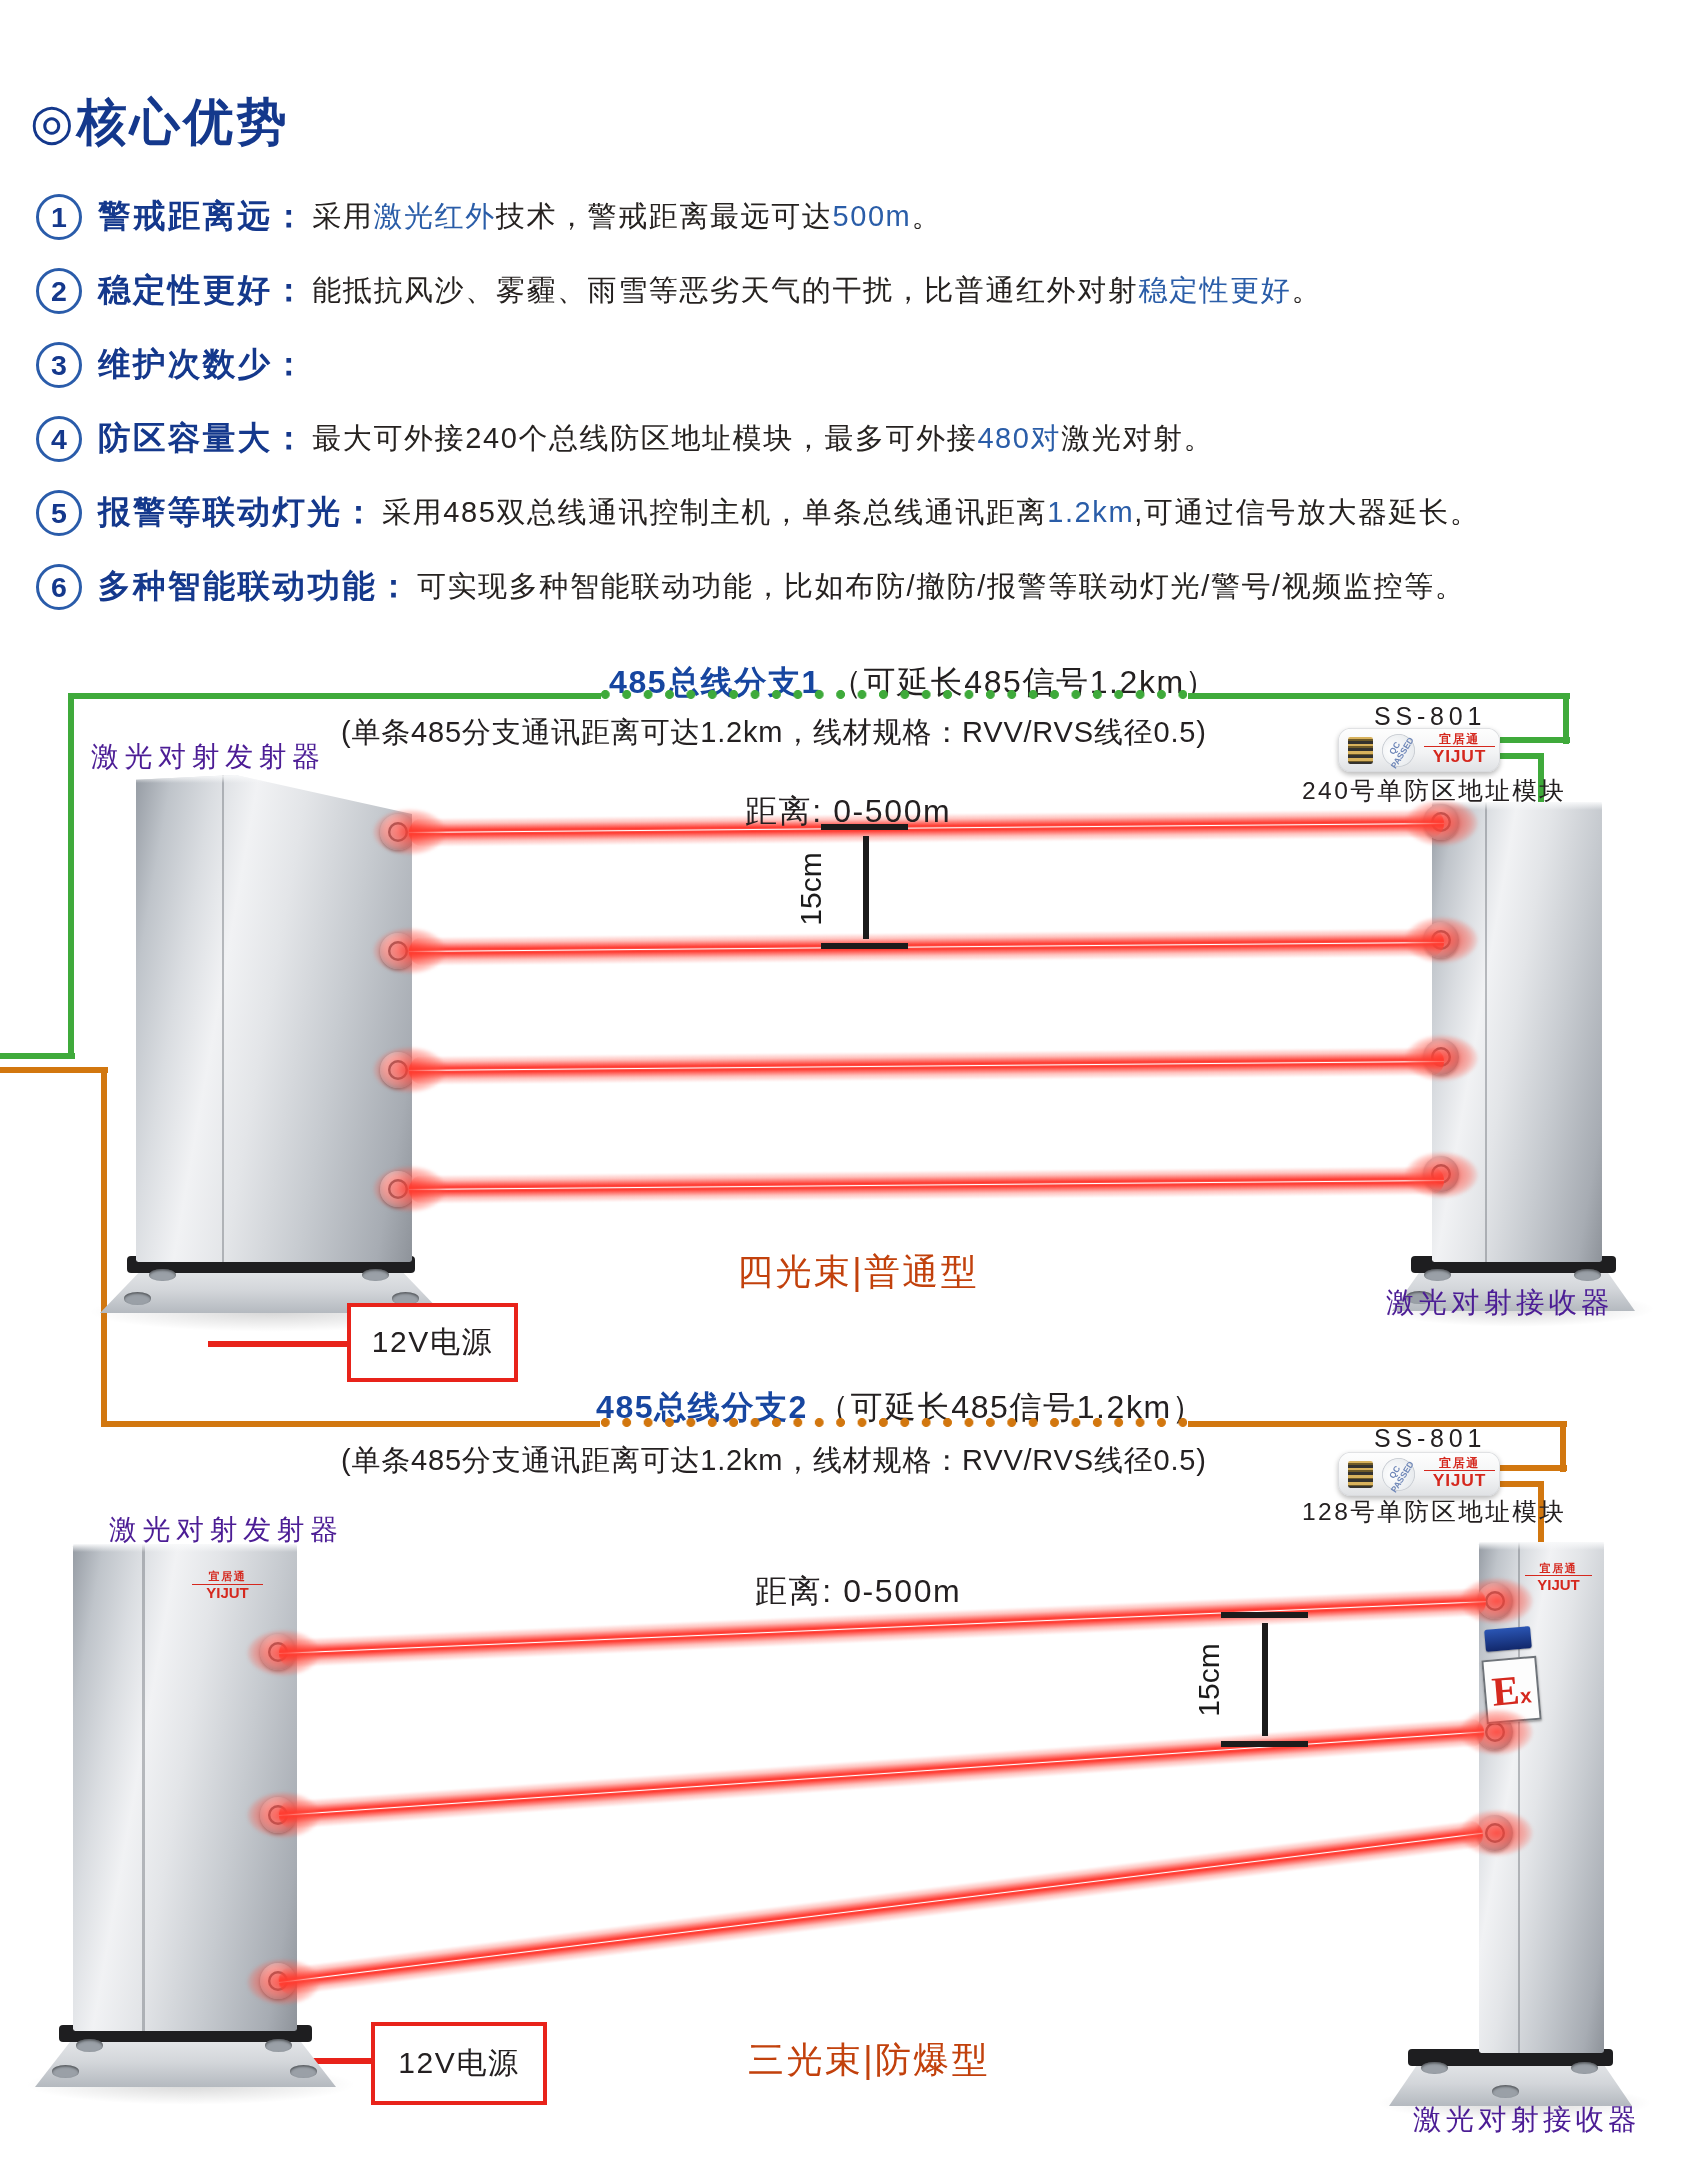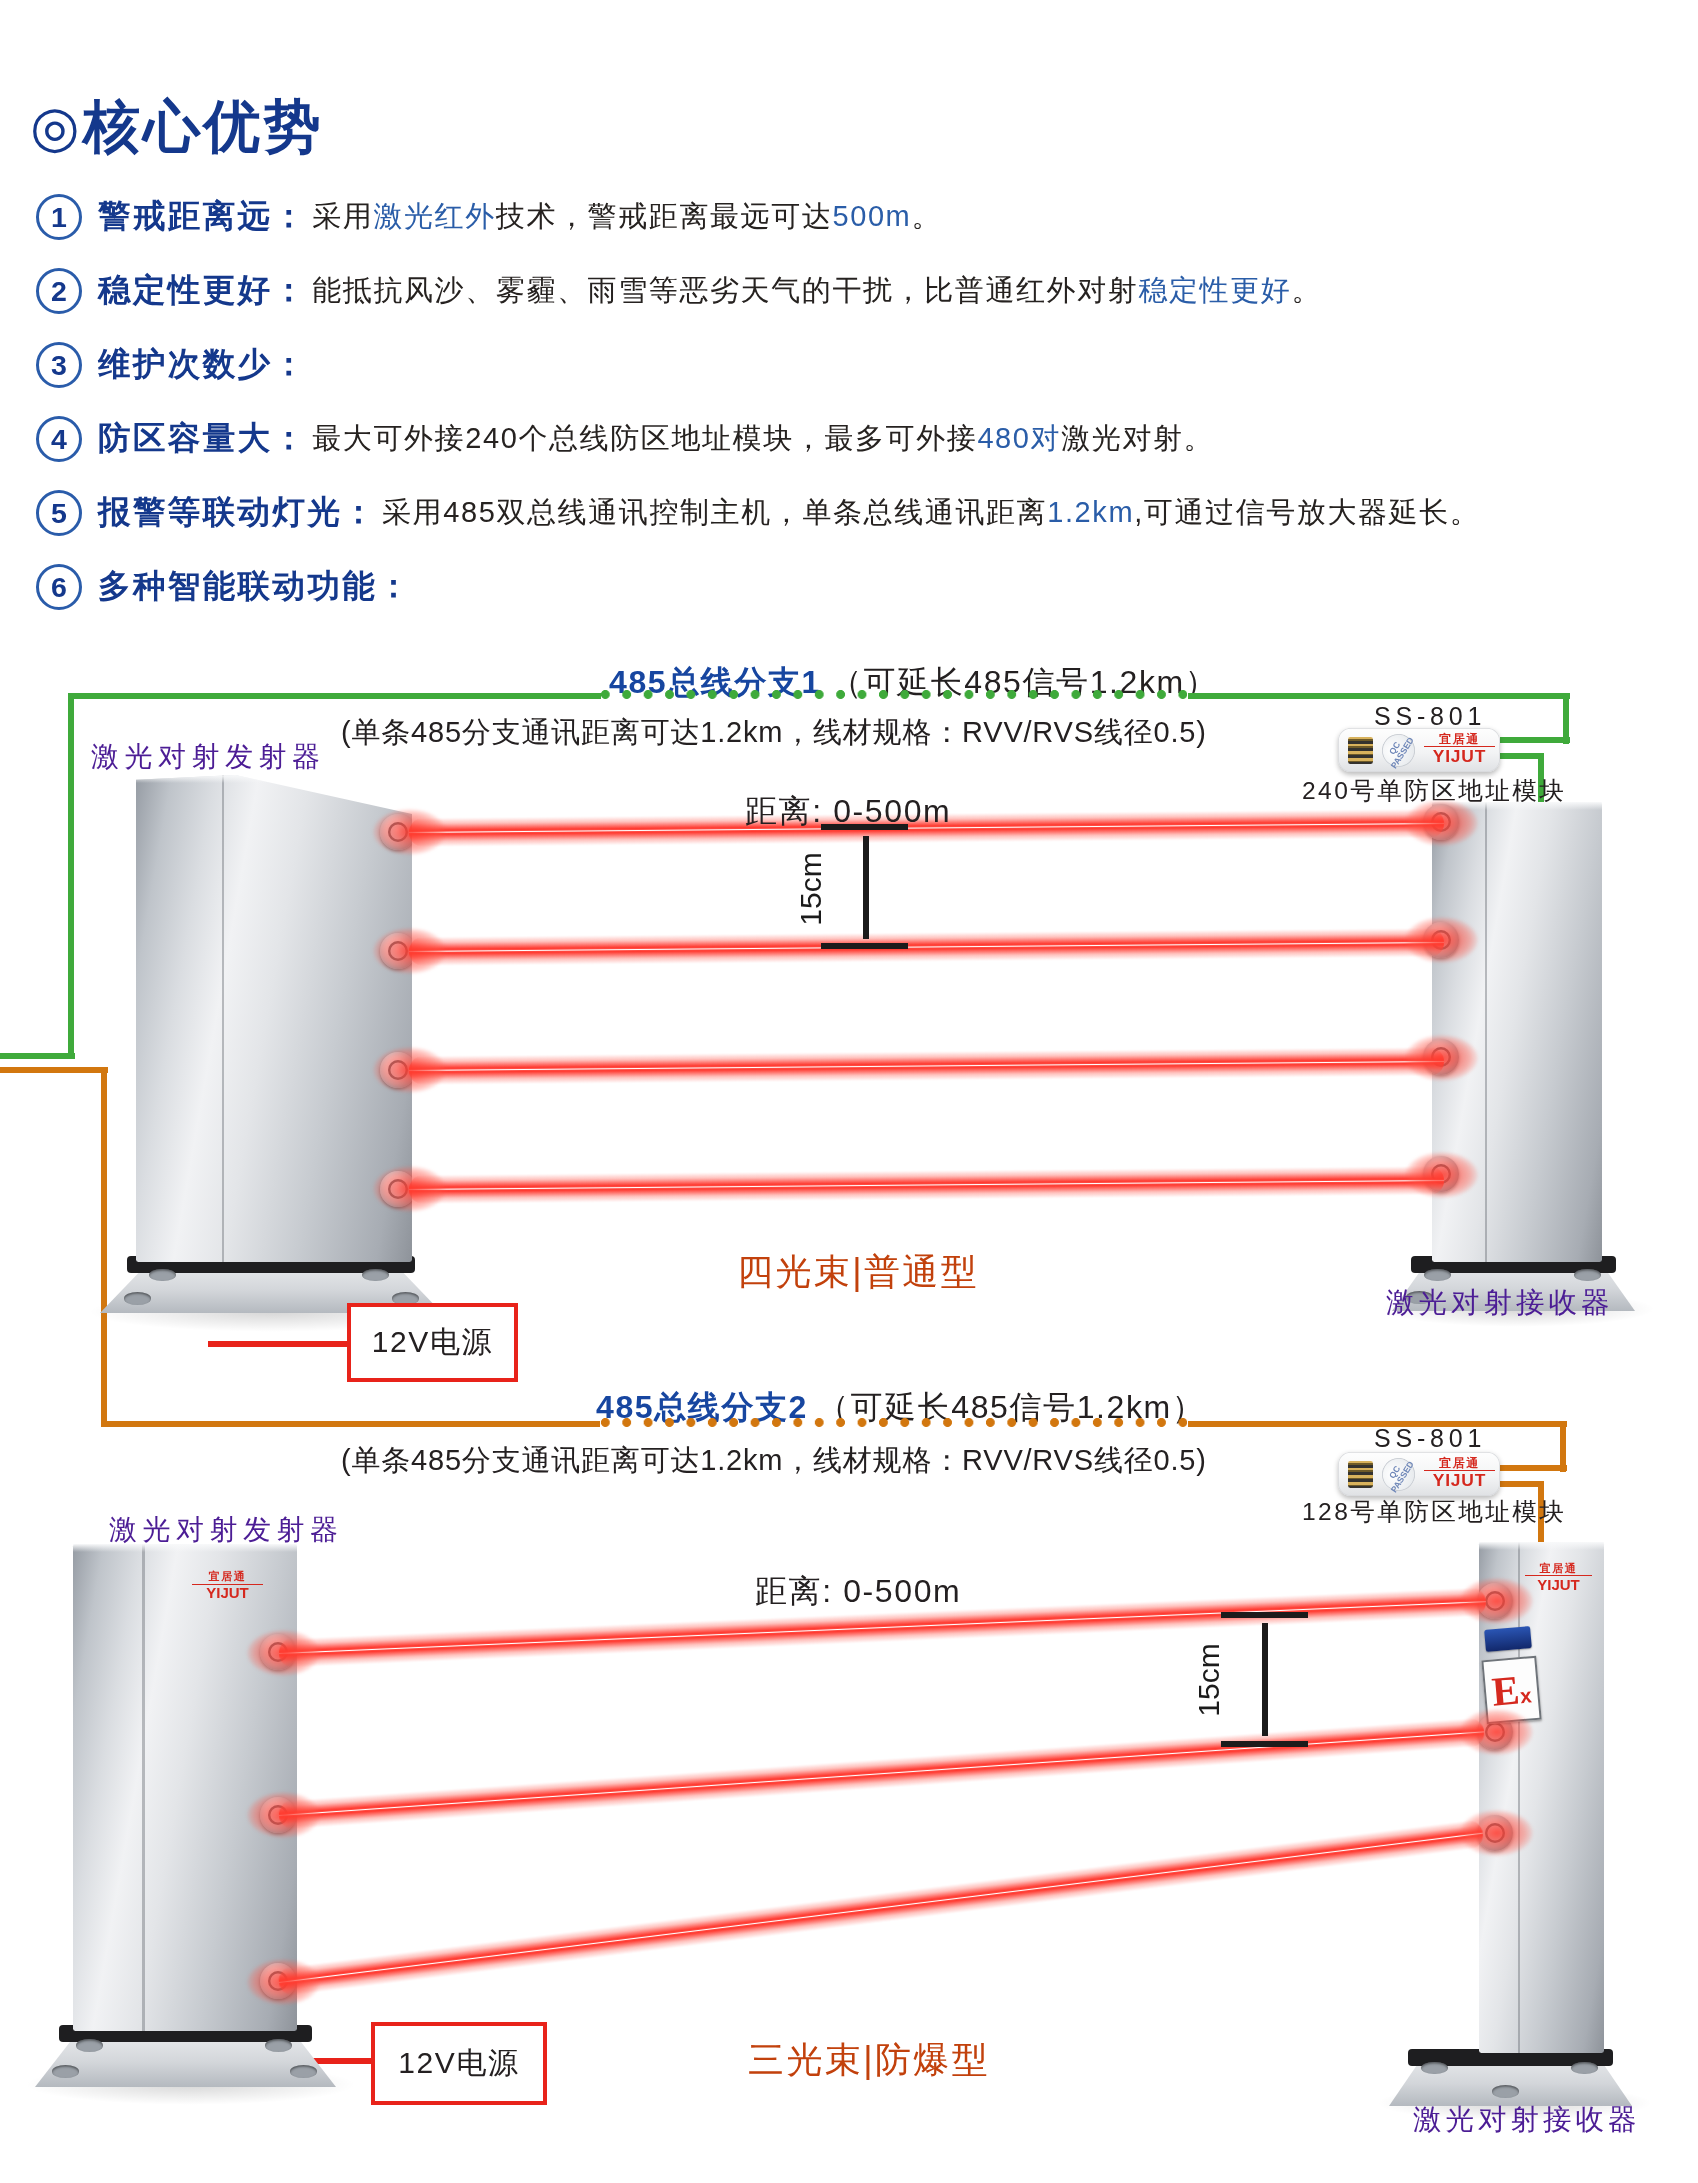--- a/index.html
+++ b/index.html
@@ -1,20 +1,20 @@
 <!DOCTYPE html>
 <html style="font-size:12.7px"><head>
 <meta charset="utf-8">
 <style>
   html,body{margin:0;padding:0;background:#fff;}
   .page{position:relative;width:1699px;height:2183px;background:#ffffff;
         font-family:"Liberation Sans","DejaVu Sans",sans-serif;overflow:hidden;color:#262220;}
 
   
-  .main-title{position:absolute;left:30px;top:89px;font-size:57px;font-weight:bold;
+  .main-title{position:absolute;left:30px;top:89px;font-size:50px;font-weight:bold;
               color:#14388c;letter-spacing:3.2px;}
   .features{position:absolute;left:36px;top:193px;width:1649px;}
   .feature{display:flex;align-items:center;height:48px;margin-bottom:26px;white-space:nowrap;}
   .fnum{flex:0 0 auto;width:40px;height:40px;border:3.2px solid #2a5caa;border-radius:50%;
         color:#14388c;font-weight:bold;font-size:28.5px;display:flex;align-items:center;
         justify-content:center;margin-right:16px;}
   .ftitle{color:#14388c;font-weight:bold;font-size:32.5px;letter-spacing:2.4px;margin-right:4.8px;}
   .ftext{font-size:29px;letter-spacing:1.6px;color:#262220;}
   .hl{color:#2a5da8;}
 
@@ -128,20 +128,21 @@
       <span class="ftext"><span>最大可外接240个总线防区地址模块，最多可外接</span><span class="hl">480对</span><span>激光对射。</span></span>
     </div>
     <div class="feature">
       <span class="fnum">5</span>
       <span class="ftitle">报警等联动灯光：</span>
       <span class="ftext"><span>采用485双总线通讯控制主机，单条总线通讯距离</span><span class="hl">1.2km</span><span>,可通过信号放大器延长。</span></span>
     </div>
     <div class="feature">
       <span class="fnum">6</span>
       <span class="ftitle">多种智能联动功能：</span>
+      <span class="ftext"><span>可实现多种智能联动功能，比如布防/撤防/报警等联动灯光/警号/视频监控等。</span></span>
     </div>
   </div>
 
   <div class="branch-head" style="left:609px;top:661px;">
     <span class="branch-title">485总线分支1</span>
     <span class="branch-note">（可延长485信号1.2km）</span>
   </div>
 
   <div class="wire wire-green" style="left:68px;top:693px;width:533px;height:6.3px;"></div>
   <div class="wire-dots-green" style="left:599px;top:688px;width:588px;"></div>

